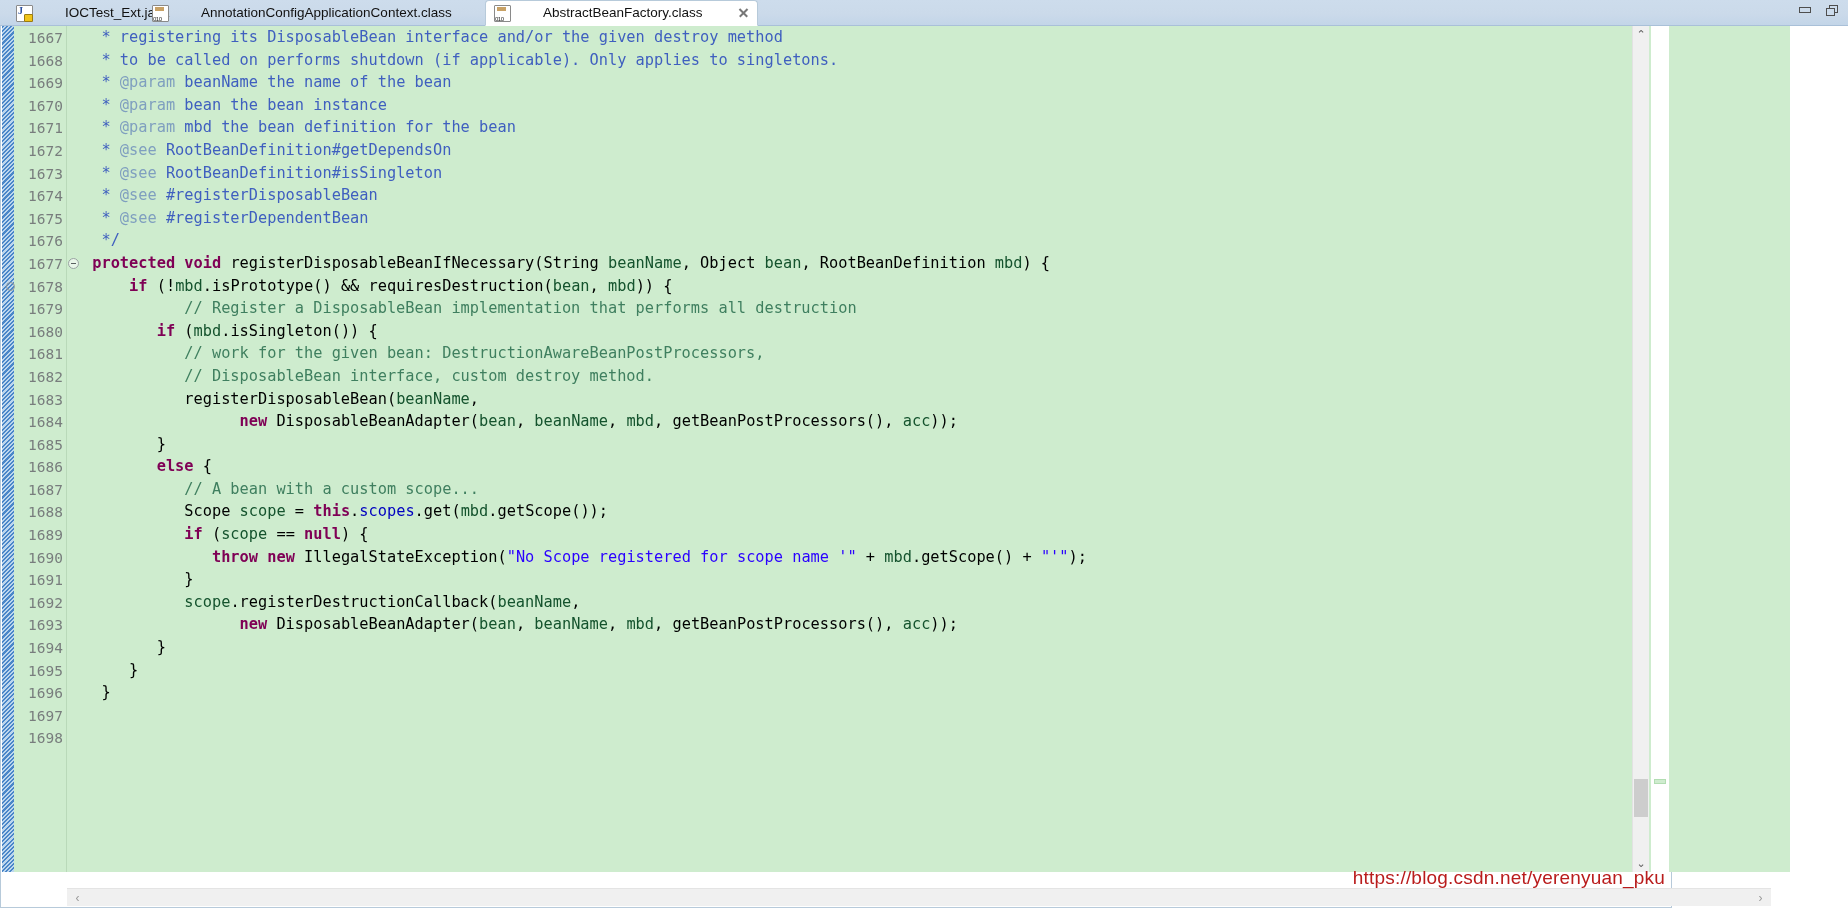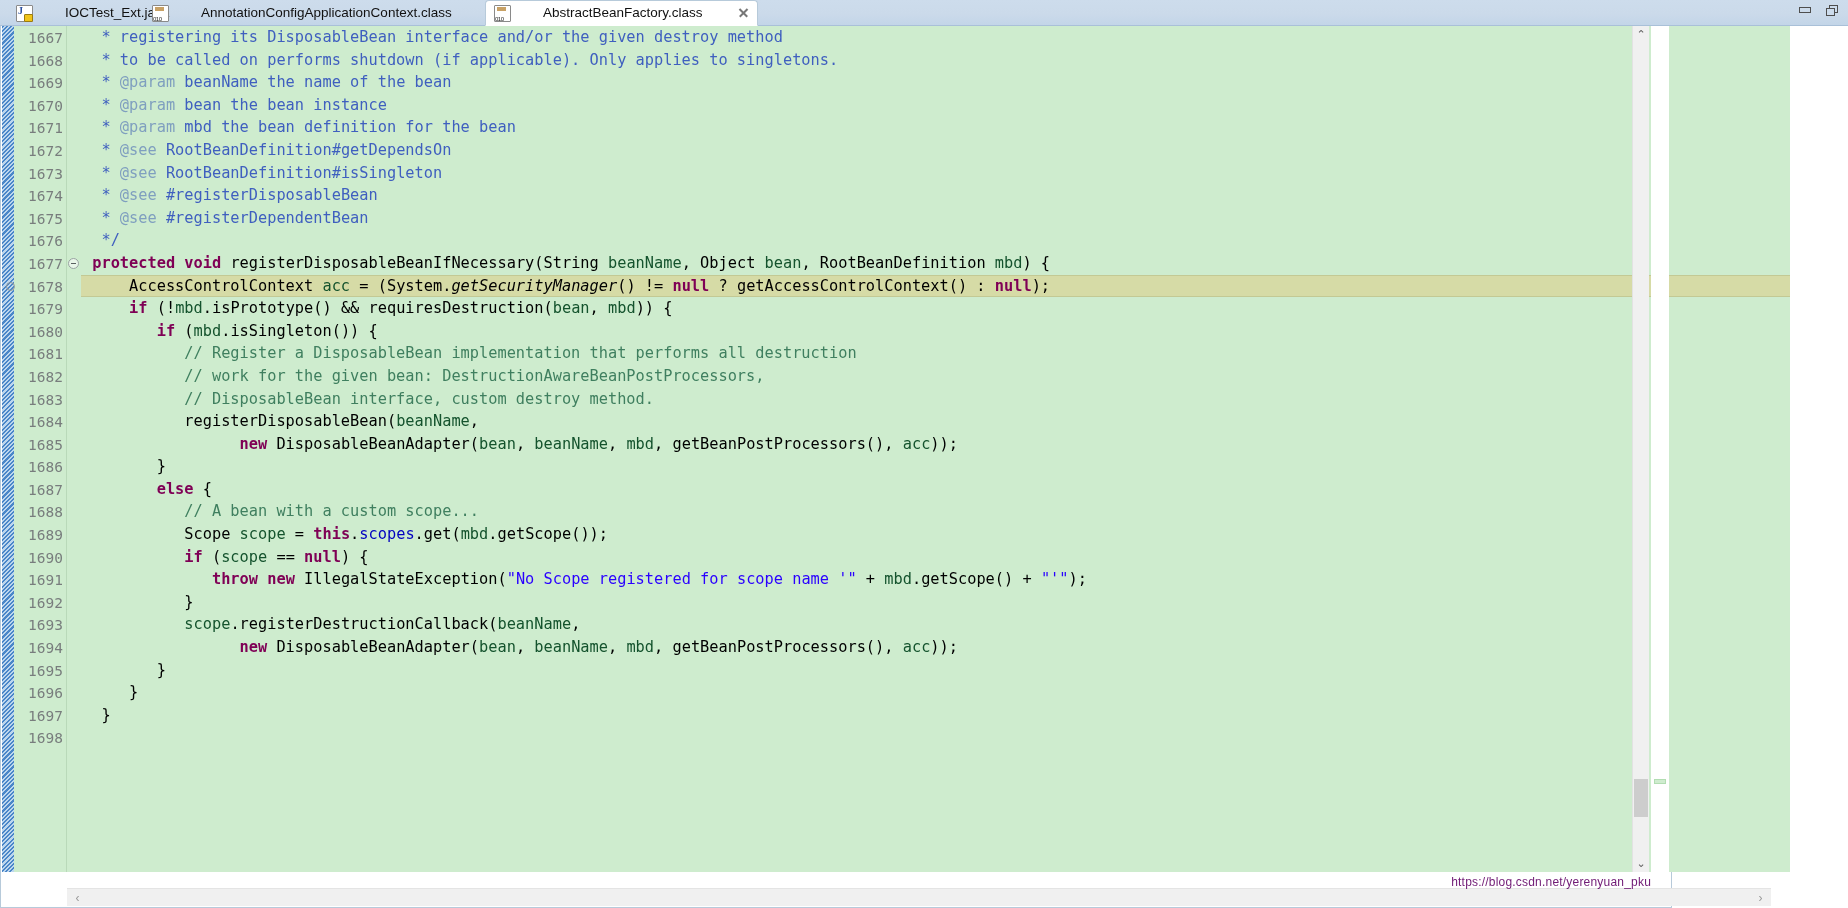--- a/index.html
+++ b/index.html
@@ -293,24 +293,24 @@
   
   #sb-corner {
     position: absolute; right: 1px; bottom: 1px;
     width: 40px; height: 17px;
     background: #f0f0f0;
   }
 
   
   #watermark {
     position: absolute;
-    right: 20px; bottom: 18px;
+    right: 6px; bottom: 18px;
     font-family: "Liberation Sans", sans-serif;
-    font-size: 12px;
-    color: #701a75;
+    font-size: 19px;
+    color: #b91c1c;
     letter-spacing: 0.2px;
     white-space: nowrap;
     pointer-events: none;
   }
 </style>
 </head>
 <body>
 
 <div id="window">
 
@@ -386,24 +386,23 @@
         <div class="cline"><span class="jdoc">  * to be called on performs shutdown (if applicable). Only applies to singletons.</span></div>
         <div class="cline"><span class="jdoc">  * </span><span class="jtag">@param</span><span class="jdoc"> beanName the name of the bean</span></div>
         <div class="cline"><span class="jdoc">  * </span><span class="jtag">@param</span><span class="jdoc"> bean the bean instance</span></div>
         <div class="cline"><span class="jdoc">  * </span><span class="jtag">@param</span><span class="jdoc"> mbd the bean definition for the bean</span></div>
         <div class="cline"><span class="jdoc">  * </span><span class="jtag">@see</span><span class="jdoc"> RootBeanDefinition#getDependsOn</span></div>
         <div class="cline"><span class="jdoc">  * </span><span class="jtag">@see</span><span class="jdoc"> RootBeanDefinition#isSingleton</span></div>
         <div class="cline"><span class="jdoc">  * </span><span class="jtag">@see</span><span class="jdoc"> #registerDisposableBean</span></div>
         <div class="cline"><span class="jdoc">  * </span><span class="jtag">@see</span><span class="jdoc"> #registerDependentBean</span></div>
         <div class="cline"><span class="jdoc">  */</span></div>
         <div class="cline"><span class="plain"> </span><span class="kw">protected</span><span class="plain"> </span><span class="kw">void</span><span class="plain"> registerDisposableBeanIfNecessary(String </span><span class="lvar">beanName</span><span class="plain">, Object </span><span class="lvar">bean</span><span class="plain">, RootBeanDefinition </span><span class="lvar">mbd</span><span class="plain">) {</span></div>
-        <div class="cline current"><span class="plain">     AccessControlContext </span><span class="lvar">acc</span><span class="plain"> = (System.</span><span class="mth">getSecurityManager</span><span class="plain">() != </span><span class="kw">null</span><span class="plain"> ? getAccessControlContext() : </span><span class="kw">null</span><span class="plain">);</span></div>
         <div class="cline"><span class="plain">     </span><span class="kw">if</span><span class="plain"> (!</span><span class="lvar">mbd</span><span class="plain">.isPrototype() &amp;&amp; requiresDestruction(</span><span class="lvar">bean</span><span class="plain">, </span><span class="lvar">mbd</span><span class="plain">)) {</span></div>
+        <div class="cline"><span class="cmt">           // Register a DisposableBean implementation that performs all destruction</span></div>
         <div class="cline"><span class="plain">        </span><span class="kw">if</span><span class="plain"> (</span><span class="lvar">mbd</span><span class="plain">.isSingleton()) {</span></div>
-        <div class="cline"><span class="cmt">           // Register a DisposableBean implementation that performs all destruction</span></div>
         <div class="cline"><span class="cmt">           // work for the given bean: DestructionAwareBeanPostProcessors,</span></div>
         <div class="cline"><span class="cmt">           // DisposableBean interface, custom destroy method.</span></div>
         <div class="cline"><span class="plain">           registerDisposableBean(</span><span class="lvar">beanName</span><span class="plain">,</span></div>
         <div class="cline"><span class="plain">                 </span><span class="kw">new</span><span class="plain"> DisposableBeanAdapter(</span><span class="lvar">bean</span><span class="plain">, </span><span class="lvar">beanName</span><span class="plain">, </span><span class="lvar">mbd</span><span class="plain">, getBeanPostProcessors(), </span><span class="lvar">acc</span><span class="plain">));</span></div>
         <div class="cline"><span class="plain">        }</span></div>
         <div class="cline"><span class="plain">        </span><span class="kw">else</span><span class="plain"> {</span></div>
         <div class="cline"><span class="cmt">           // A bean with a custom scope...</span></div>
         <div class="cline"><span class="plain">           Scope </span><span class="lvar">scope</span><span class="plain"> = </span><span class="kw">this</span><span class="plain">.</span><span class="fld">scopes</span><span class="plain">.get(</span><span class="lvar">mbd</span><span class="plain">.getScope());</span></div>
         <div class="cline"><span class="plain">           </span><span class="kw">if</span><span class="plain"> (</span><span class="lvar">scope</span><span class="plain"> == </span><span class="kw">null</span><span class="plain">) {</span></div>
         <div class="cline"><span class="plain">              </span><span class="kw">throw</span><span class="plain"> </span><span class="kw">new</span><span class="plain"> IllegalStateException(</span><span class="str">"No Scope registered for scope name '"</span><span class="plain"> + </span><span class="lvar">mbd</span><span class="plain">.getScope() + </span><span class="str">"'"</span><span class="plain">);</span></div>

